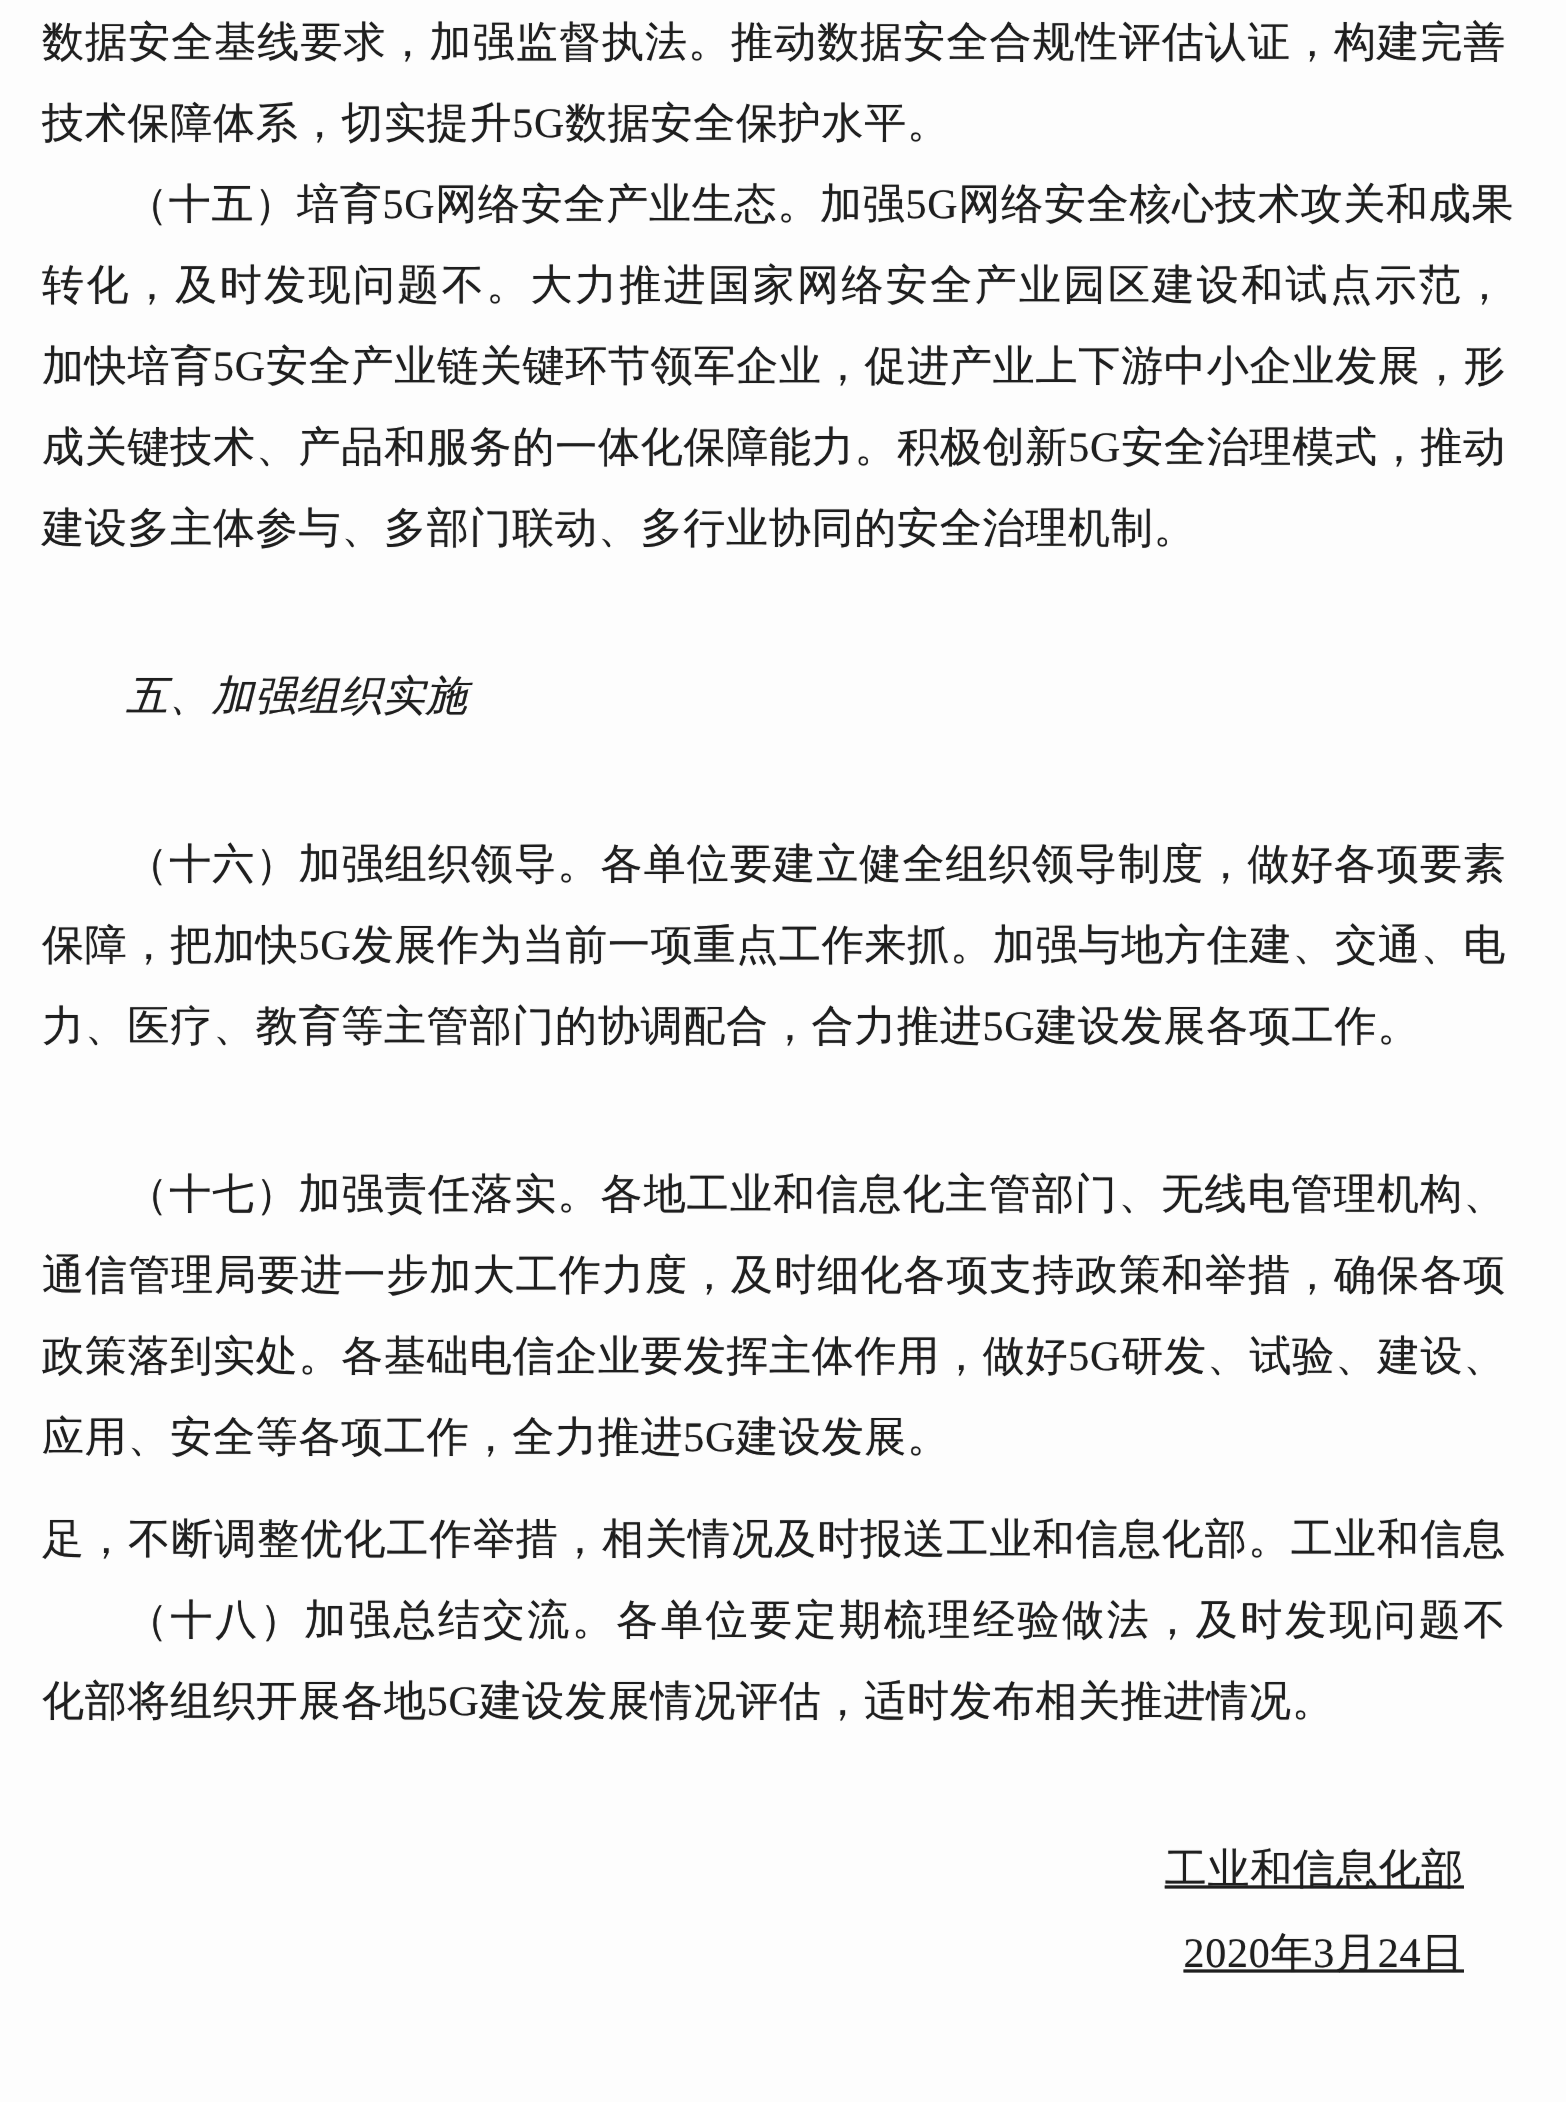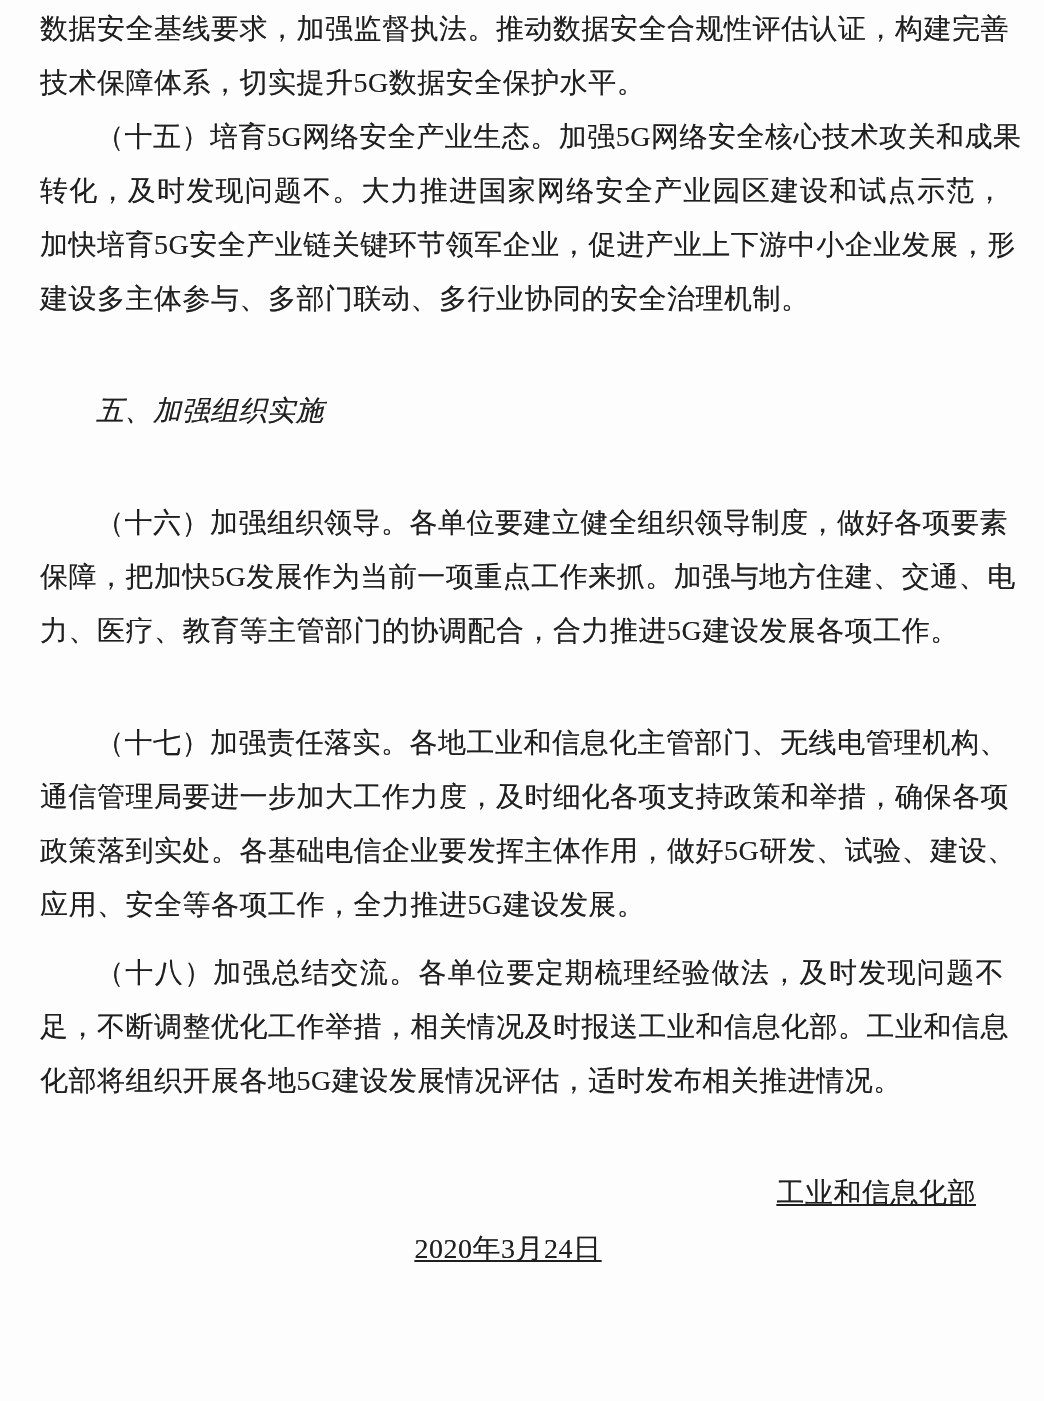--- a/index.html
+++ b/index.html
@@ -11,21 +11,21 @@
     position: relative;
     width: 1044px;
     height: 1401px;
     margin: 0 auto;
     background: #fdfdfd;
     color: #1f1f1f;
     font-family: "Liberation Serif", "DejaVu Serif", serif;
     font-size: 28px;
     overflow: hidden;
     box-sizing: border-box;
-    padding: 2px 40px 0 40px;
+    padding: 2px 40px 0 28px;
     -webkit-font-smoothing: antialiased;
   }
   .para {
     margin: 0;
   }
   
   .para.gap-large { margin-top: 58px; }
   .para.gap-small { margin-top: 14px; }
   .line {
     line-height: 54px;
@@ -53,54 +53,55 @@
     text-align: right;
     padding-right: 28px;
     text-decoration: underline;
   }
   .signature-block .sig-line {
     line-height: 54px;
     height: 54px;
     letter-spacing: 0.5px;
     text-shadow: 0 0 0.6px rgba(30,30,30,0.55);
   }
-  .signature-block .sig-line.date { margin-top: 2px; text-align: center; }
+  .signature-block .sig-line.date { margin-top: 2px; }
 </style>
 </head>
 <body>
 
 <div class="page">
   <div>
       <div class="para">
         <div class="line">数据安全基线要求，加强监督执法。推动数据安全合规性评估认证，构建完善</div>
         <div class="line last">技术保障体系，切实提升5G数据安全保护水平。</div>
       </div>
       <div class="para">
         <div class="line indent">（十五）培育5G网络安全产业生态。加强5G网络安全核心技术攻关和成果</div>
         <div class="line">转化，及时发现问题不。大力推进国家网络安全产业园区建设和试点示范，</div>
         <div class="line">加快培育5G安全产业链关键环节领军企业，促进产业上下游中小企业发展，形</div>
+        <div class="line">成关键技术、产品和服务的一体化保障能力。积极创新5G安全治理模式，推动</div>
         <div class="line last">建设多主体参与、多部门联动、多行业协同的安全治理机制。</div>
       </div>
       <div class="para heading gap-large">
         <div class="line last indent">五、加强组织实施</div>
       </div>
       <div class="para gap-large">
         <div class="line indent">（十六）加强组织领导。各单位要建立健全组织领导制度，做好各项要素</div>
         <div class="line">保障，把加快5G发展作为当前一项重点工作来抓。加强与地方住建、交通、电</div>
         <div class="line last">力、医疗、教育等主管部门的协调配合，合力推进5G建设发展各项工作。</div>
       </div>
       <div class="para gap-large">
         <div class="line indent">（十七）加强责任落实。各地工业和信息化主管部门、无线电管理机构、</div>
         <div class="line">通信管理局要进一步加大工作力度，及时细化各项支持政策和举措，确保各项</div>
         <div class="line">政策落到实处。各基础电信企业要发挥主体作用，做好5G研发、试验、建设、</div>
         <div class="line last">应用、安全等各项工作，全力推进5G建设发展。</div>
       </div>
       <div class="para gap-small">
+        <div class="line">足，不断调整优化工作举措，相关情况及时报送工业和信息化部。工业和信息</div>
         <div class="line indent">（十八）加强总结交流。各单位要定期梳理经验做法，及时发现问题不</div>
-        <div class="line">足，不断调整优化工作举措，相关情况及时报送工业和信息化部。工业和信息</div>
         <div class="line last">化部将组织开展各地5G建设发展情况评估，适时发布相关推进情况。</div>
       </div>
     </div>
 
   <div class="signature-block para gap-large">
     <div class="sig-line">工业和信息化部</div>
     <div class="sig-line date">2020年3月24日</div>
   </div>
 </div>
 

